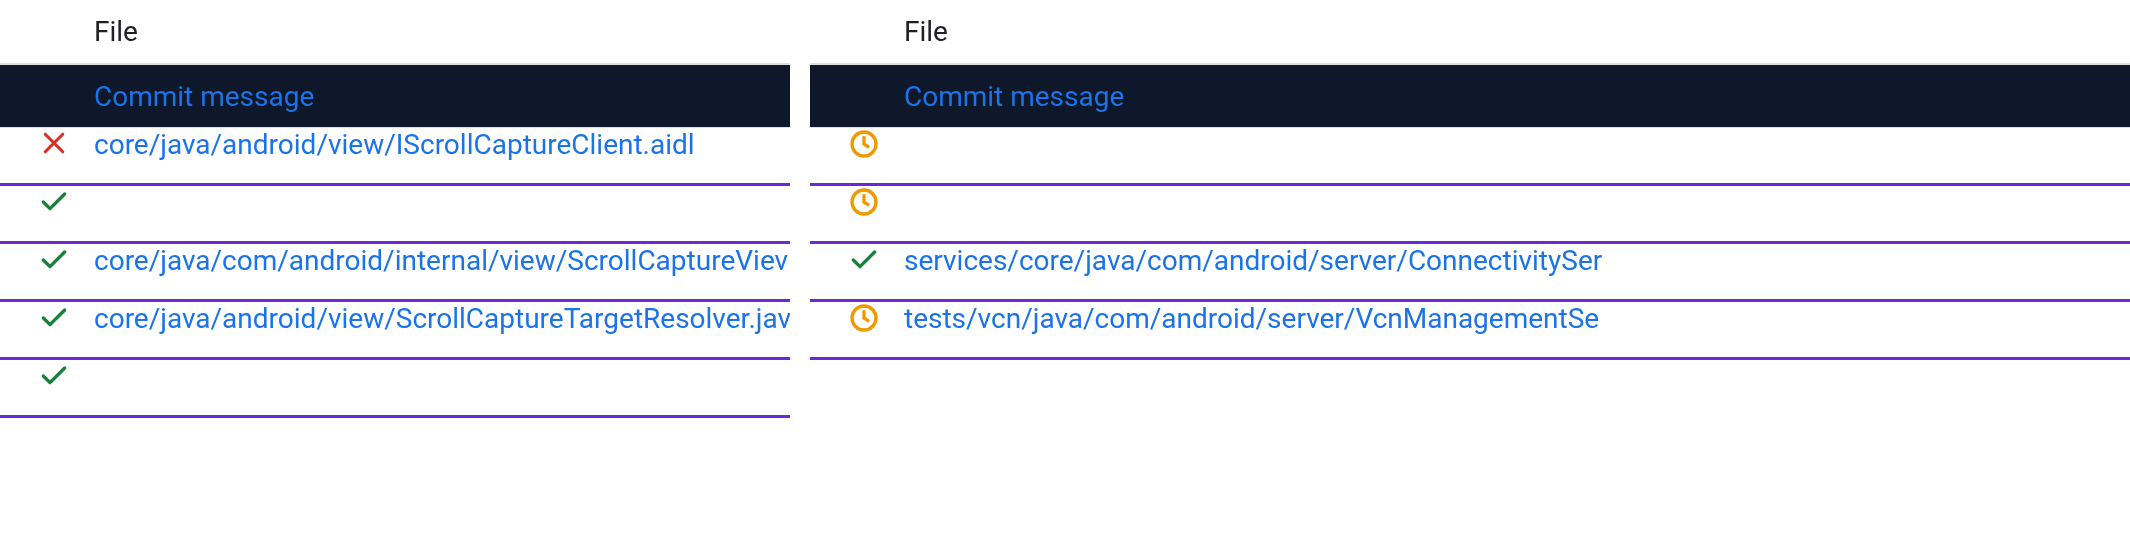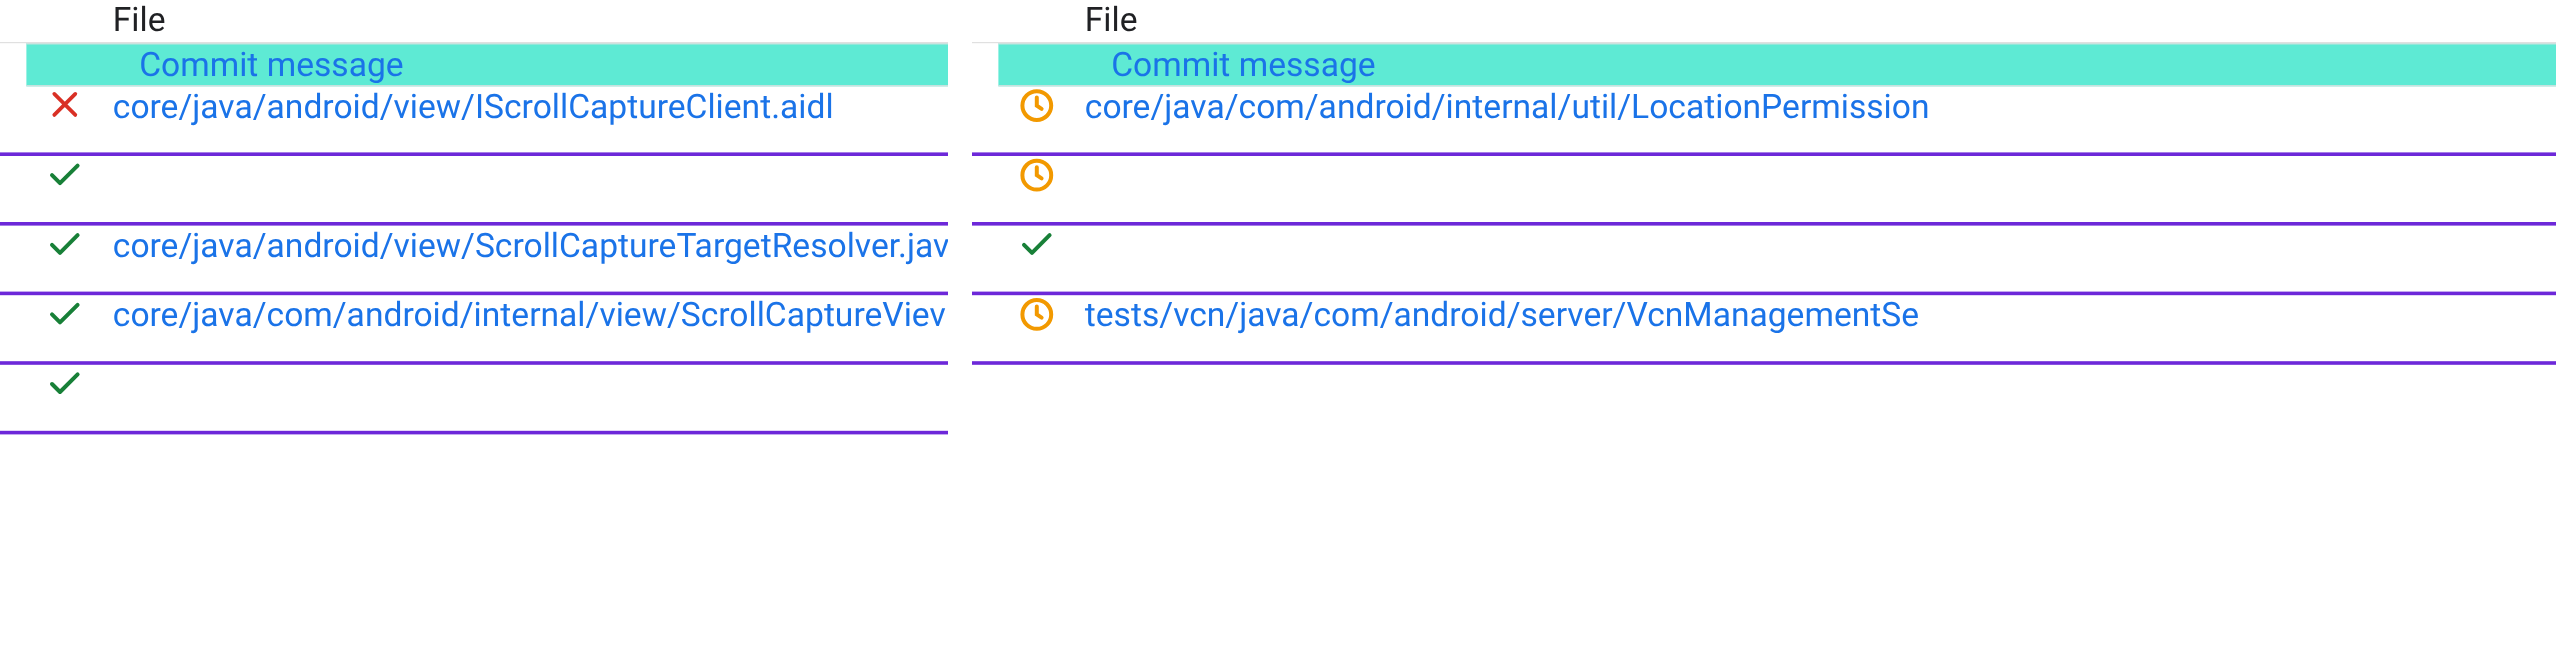--- a/index.html
+++ b/index.html
@@ -24,29 +24,28 @@
     }
     .gap {
       width: 20px;
       flex: 0 0 20px;
     }
     .panel-right {
       width: 1320px;
     }
     .header-row {
       display: flex;
-      align-items: flex-start;
-      height: 36px;
+      align-items: center;
+      height: 64px;
       border-bottom: 1px solid #e0e0e0;
       padding-left: 14px;
     }
     .header-row.commit {
-      background: #5eead4;
+      background: #0f172a;
       border-top: 1px solid #e0e0e0;
-      margin-left: 22px;
     }
     .icon-cell {
       width: 80px;
       flex: 0 0 80px;
       display: flex;
       align-items: center;
       justify-content: center;
     }
     .text-cell {
       flex: 1;
@@ -107,29 +106,29 @@
             <path fill="none" stroke="#188038" stroke-width="2.5" stroke-linecap="round" stroke-linejoin="round" d="M4 12l5 5L20 6"></path>
           </svg>
         </div>
       </div>
       <div class="file-row">
         <div class="icon-cell">
           <svg width="32" height="32" viewBox="0 0 24 24">
             <path fill="none" stroke="#188038" stroke-width="2.5" stroke-linecap="round" stroke-linejoin="round" d="M4 12l5 5L20 6"></path>
           </svg>
         </div>
-        <div class="text-cell"><span class="file-link">core/java/android/view/ScrollCaptureTargetResolver.jav</span></div>
+        <div class="text-cell"><span class="file-link">core/java/com/android/internal/view/ScrollCaptureViev</span></div>
       </div>
       <div class="file-row">
         <div class="icon-cell">
           <svg width="32" height="32" viewBox="0 0 24 24">
             <path fill="none" stroke="#188038" stroke-width="2.5" stroke-linecap="round" stroke-linejoin="round" d="M4 12l5 5L20 6"></path>
           </svg>
         </div>
-        <div class="text-cell"><span class="file-link">core/java/com/android/internal/view/ScrollCaptureViev</span></div>
+        <div class="text-cell"><span class="file-link">core/java/android/view/ScrollCaptureTargetResolver.jav</span></div>
       </div>
       <div class="file-row">
         <div class="icon-cell">
           <svg width="32" height="32" viewBox="0 0 24 24">
             <path fill="none" stroke="#188038" stroke-width="2.5" stroke-linecap="round" stroke-linejoin="round" d="M4 12l5 5L20 6"></path>
           </svg>
         </div>
       </div>
     </div>
 </div>
@@ -146,36 +145,36 @@
     <div class="text-cell commit-text">Commit message</div>
   </div>
   <div id="rows-right">
       <div class="file-row">
         <div class="icon-cell">
           <svg width="32" height="32" viewBox="0 0 24 24">
             <circle cx="12" cy="12" r="9" fill="none" stroke="#f29900" stroke-width="2.5"></circle>
             <path fill="none" stroke="#f29900" stroke-width="2.5" stroke-linecap="round" d="M12 7v5l3 2"></path>
           </svg>
         </div>
-        <div class="text-cell"><span class="file-link">core/java/com/android/internal/util/LocationPermission</span></div>
       </div>
       <div class="file-row">
         <div class="icon-cell">
           <svg width="32" height="32" viewBox="0 0 24 24">
             <circle cx="12" cy="12" r="9" fill="none" stroke="#f29900" stroke-width="2.5"></circle>
             <path fill="none" stroke="#f29900" stroke-width="2.5" stroke-linecap="round" d="M12 7v5l3 2"></path>
           </svg>
         </div>
       </div>
       <div class="file-row">
         <div class="icon-cell">
           <svg width="32" height="32" viewBox="0 0 24 24">
             <path fill="none" stroke="#188038" stroke-width="2.5" stroke-linecap="round" stroke-linejoin="round" d="M4 12l5 5L20 6"></path>
           </svg>
         </div>
+        <div class="text-cell"><span class="file-link">services/core/java/com/android/server/ConnectivitySer</span></div>
       </div>
       <div class="file-row">
         <div class="icon-cell">
           <svg width="32" height="32" viewBox="0 0 24 24">
             <circle cx="12" cy="12" r="9" fill="none" stroke="#f29900" stroke-width="2.5"></circle>
             <path fill="none" stroke="#f29900" stroke-width="2.5" stroke-linecap="round" d="M12 7v5l3 2"></path>
           </svg>
         </div>
         <div class="text-cell"><span class="file-link">tests/vcn/java/com/android/server/VcnManagementSe</span></div>
       </div>

